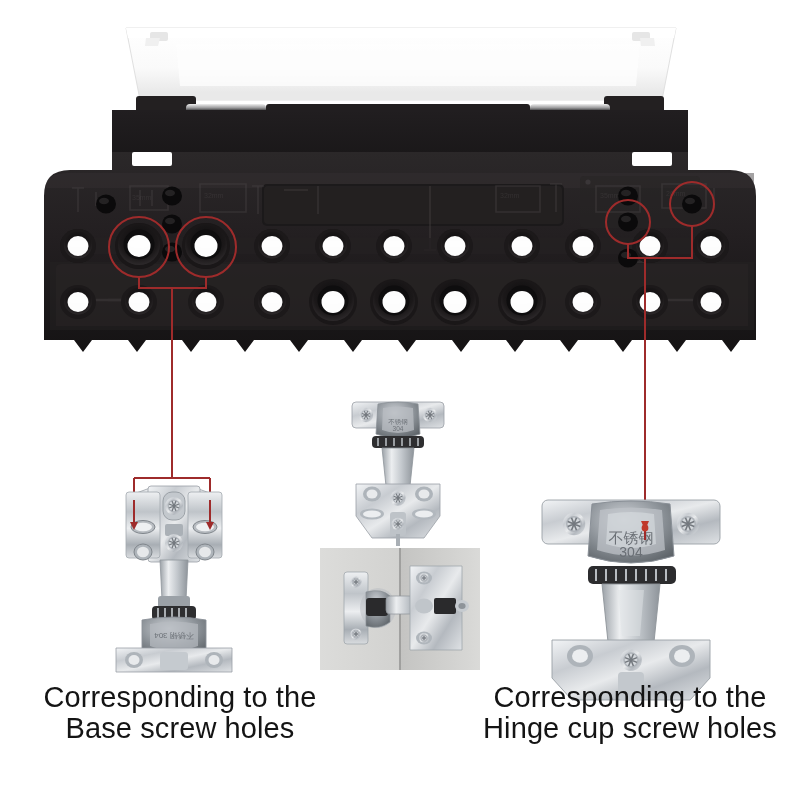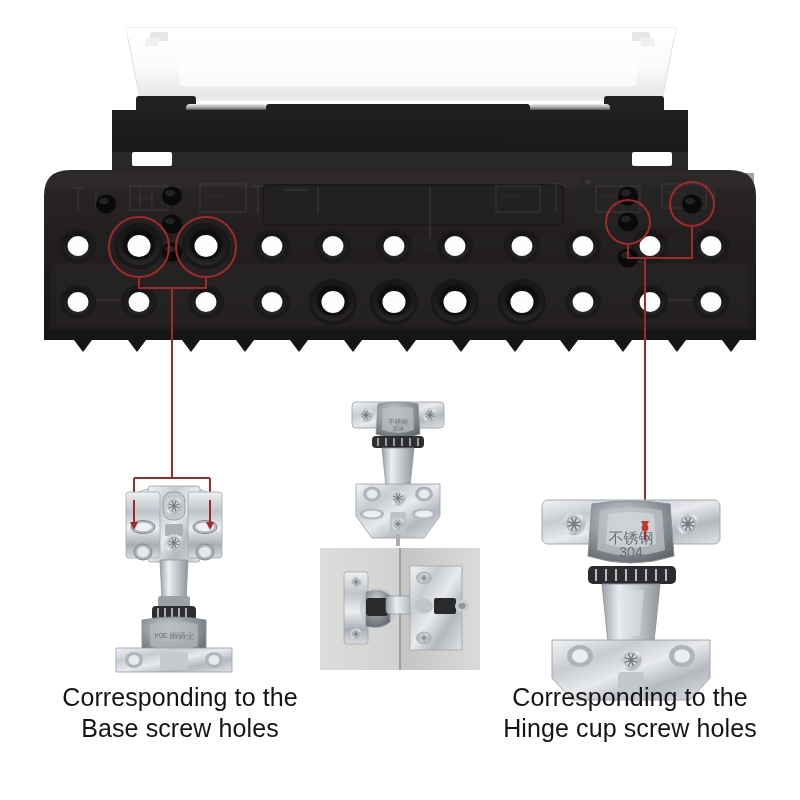--- a/index.html
+++ b/index.html
@@ -10,21 +10,21 @@
     overflow:hidden;
     position:relative;
   }
   #stage{position:absolute;left:0;top:0;width:800px;height:800px;}
   #stage svg{position:absolute;left:0;top:0;}
 
   .caption{
     position:absolute;
     text-align:center;
     color:#141414;
-    font-size:25px;
+    font-size:29px;
     line-height:31px;
     font-weight:400;
     letter-spacing:0.1px;
     white-space:pre-line;
   }
   #caption-left{left:20px;top:682px;width:320px;}
   #caption-right{left:470px;top:682px;width:320px;}
 </style>
 </head>
 <body>

